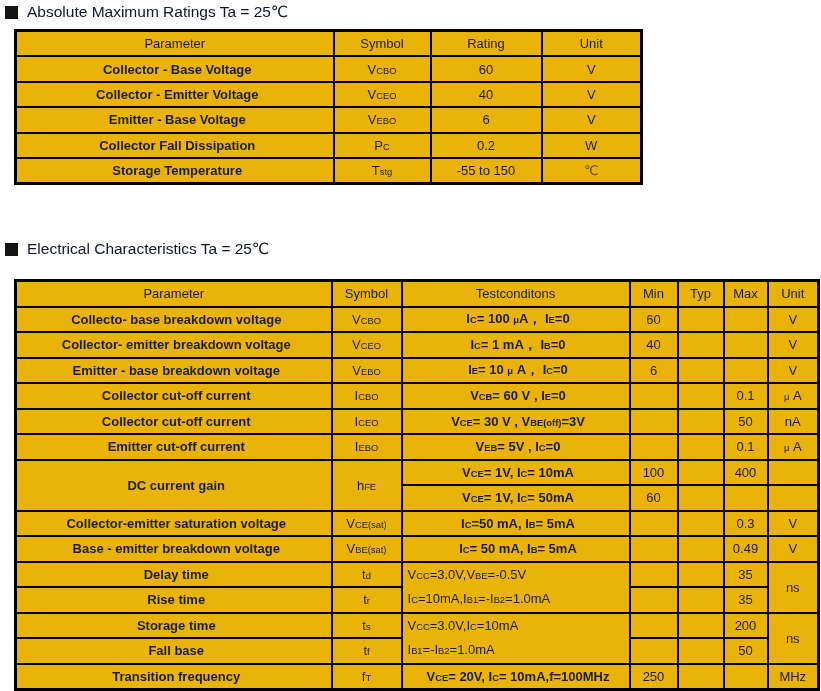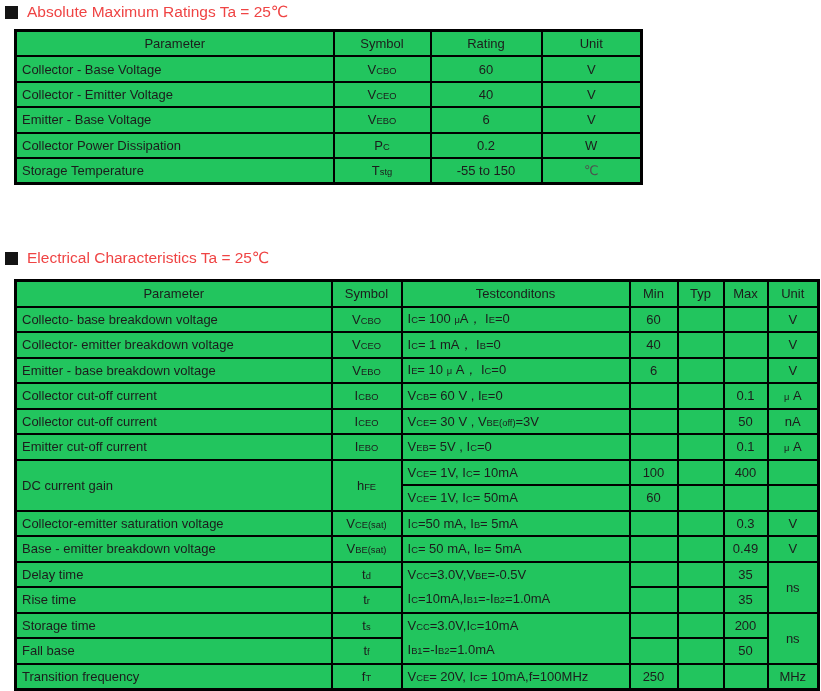--- a/index.html
+++ b/index.html
@@ -4,44 +4,44 @@
 <style>
   html,body { margin:0; padding:0; }
   body {
     width:821px; height:691px; position:relative;
     background:#ffffff; color:#1c1c1c;
     font-family:"Liberation Sans","DejaVu Sans",sans-serif;
     overflow:hidden;
   }
   .sec-title {
     position:absolute; left:5px; display:flex; align-items:center;
-    font-size:15.5px; color:#ef4444; white-space:nowrap;
+    font-size:15.5px; color:#0f172a; white-space:nowrap;
   }
   .sq { width:13px; height:13px; background:#141414; margin-right:9px; flex:none; }
   #sec1 { top:3px; }
-  #sec2 { top:249px; }
+  #sec2 { top:240px; }
 
   table {
     position:absolute; left:14px;
     border-collapse:collapse; table-layout:fixed;
-    border:3px solid #000; background:#22c55e;
+    border:3px solid #000; background:#eab308;
   }
   #t1 { top:29px;  width:626px; }
   #t2 { top:279px; width:803px; }
 
   th, td {
     border:2px solid #000;
     font-size:13px; font-weight:normal; color:#1c1c1c;
     padding:0; text-align:center; vertical-align:middle;
     white-space:nowrap; overflow:hidden;
   }
   #t1 th, #t1 td { height:23.4px; }
   #t2 th, #t2 td { height:23.5px; }
 
-  td.l { text-align:left; padding-left:5px; }
+  td.l { text-align:center; padding-left:5px;font-weight:bold; }
   .sb { font-size:0.72em; }
   .degc { color:#4f4f4f; }
   .cond2 { text-align:left; padding:0; }
   .cond2 div { height:24.5px; line-height:24.5px; padding-left:5px; }
 </style>
 </head>
 <body>
 
 <div class="sec-title" id="sec1">
   <span class="sq"></span>
@@ -74,21 +74,21 @@
     <td>40</td>
     <td>V</td>
   </tr>
   <tr>
     <td class="l">Emitter - Base Voltage</td>
     <td>V<span class="sb">EBO</span></td>
     <td>6</td>
     <td>V</td>
   </tr>
   <tr>
-    <td class="l">Collector Power Dissipation</td>
+    <td class="l">Collector Fall Dissipation</td>
     <td>P<span class="sb">C</span></td>
     <td>0.2</td>
     <td>W</td>
   </tr>
   <tr>
     <td class="l">Storage Temperature</td>
     <td>T<span class="sb">stg</span></td>
     <td>-55 to 150</td>
     <td class="degc">℃</td>
   </tr>

